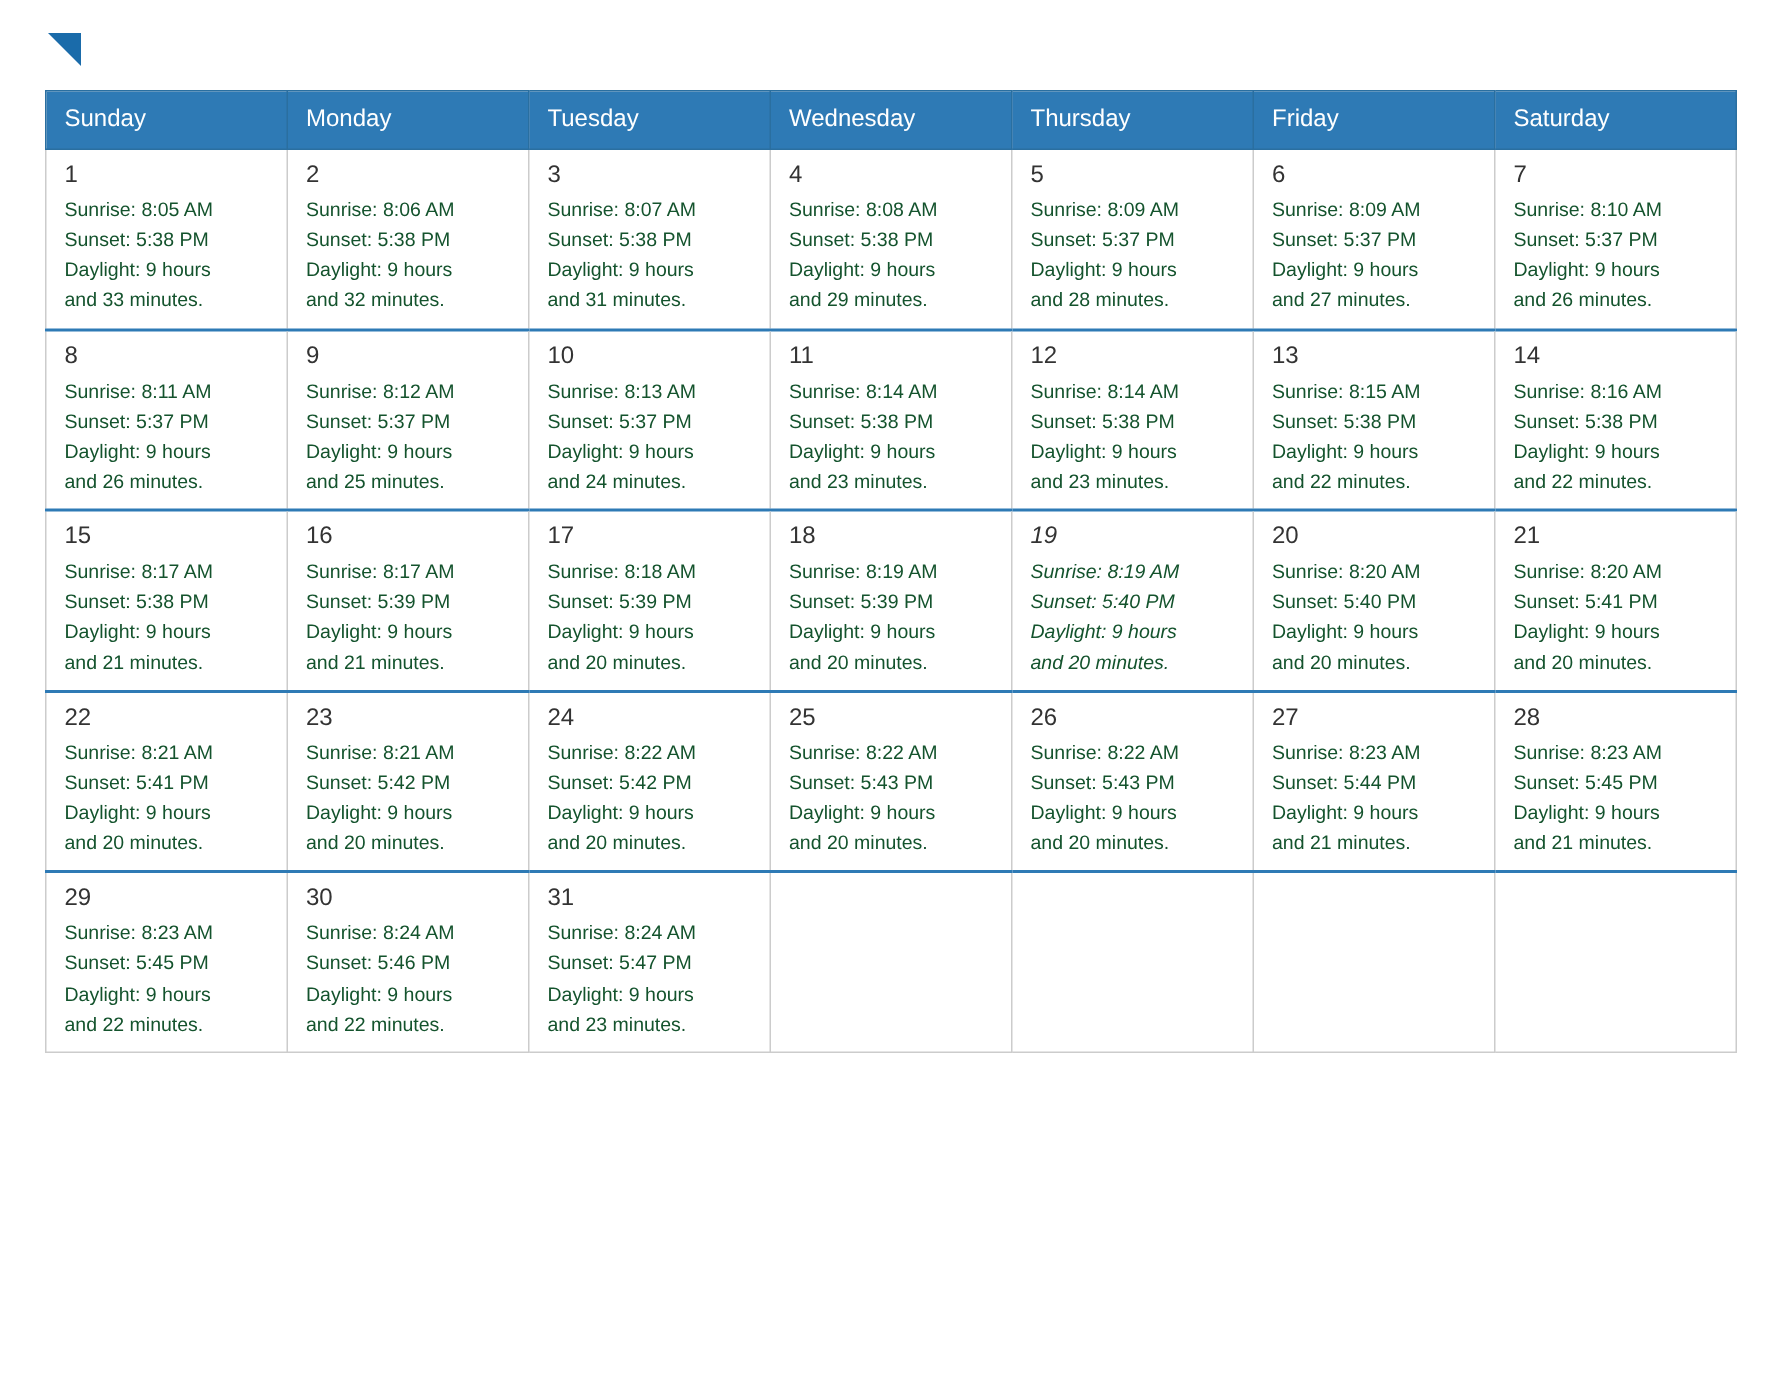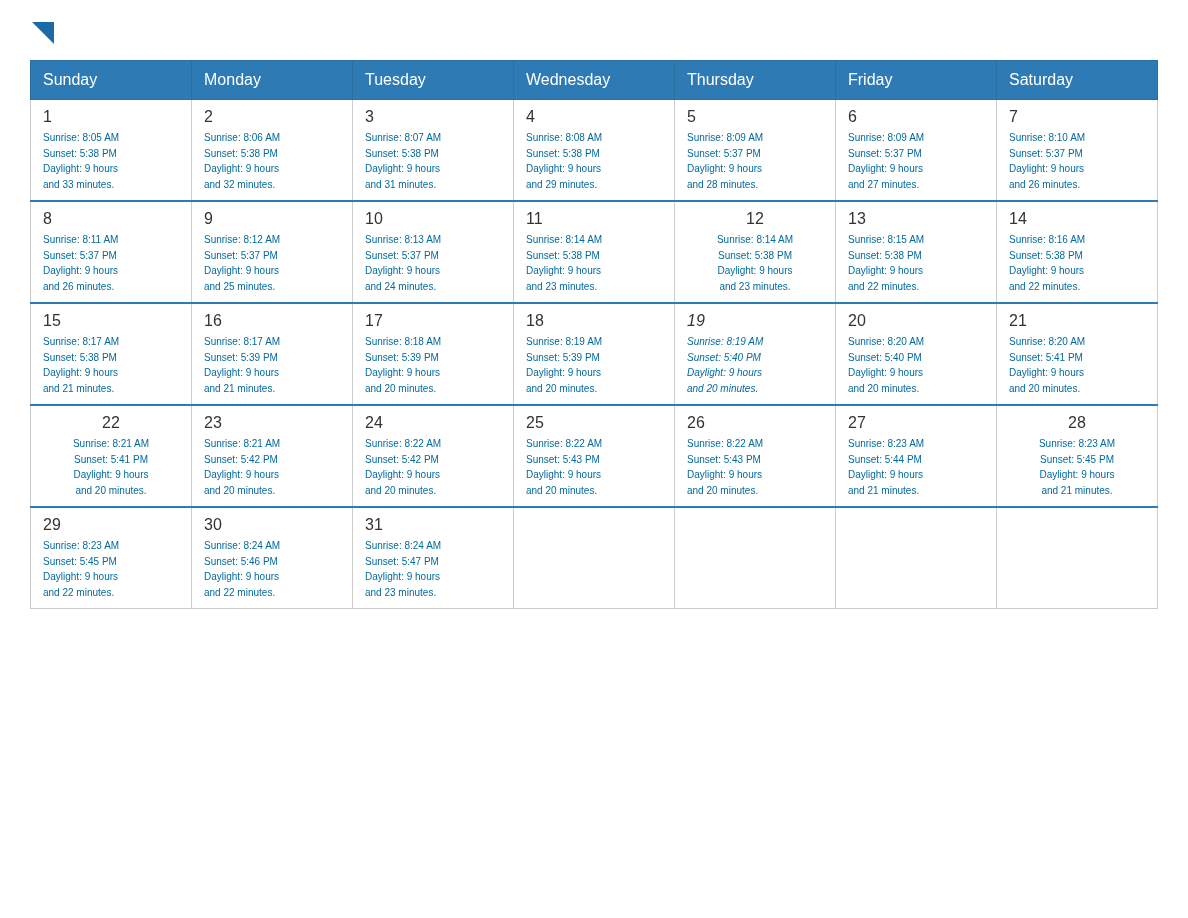--- a/index.html
+++ b/index.html
@@ -74,23 +74,23 @@
       min-height: 100px;
     }
     .day-number {
       font-size: 16px;
       font-weight: normal;
       color: #333;
       margin-bottom: 4px;
       display: block;
     }
     .day-info {
-      font-size: 10px;
+      font-size: 13px;
       line-height: 1.55;
-      color: #0369a1;
+      color: #14532d;
     }
     .empty-cell {
       background: #fff;
     }
     .calendar tr td {
       border-top: 2px solid #2e7ab5;
     }
     .calendar tr:first-child td {
       border-top: 1px solid #ccc;
     }
@@ -197,21 +197,21 @@
         <div class="day-info">
           Sunrise: 8:13 AM<br>Sunset: 5:37 PM<br>Daylight: 9 hours<br>and 24 minutes.
         </div>
       </td>
         <td style="border-top: 2px solid rgb(46, 122, 181);">
         <span class="day-number">11</span>
         <div class="day-info">
           Sunrise: 8:14 AM<br>Sunset: 5:38 PM<br>Daylight: 9 hours<br>and 23 minutes.
         </div>
       </td>
-        <td style="border-top: 2px solid rgb(46, 122, 181); text-align: center;">
+        <td style="border-top: 2px solid rgb(46, 122, 181);">
         <span class="day-number">12</span>
         <div class="day-info">
           Sunrise: 8:14 AM<br>Sunset: 5:38 PM<br>Daylight: 9 hours<br>and 23 minutes.
         </div>
       </td>
         <td style="border-top: 2px solid rgb(46, 122, 181);">
         <span class="day-number">13</span>
         <div class="day-info">
           Sunrise: 8:15 AM<br>Sunset: 5:38 PM<br>Daylight: 9 hours<br>and 22 minutes.
         </div>
@@ -261,21 +261,21 @@
         </div>
       </td>
         <td style="border-top: 2px solid rgb(46, 122, 181);">
         <span class="day-number">21</span>
         <div class="day-info">
           Sunrise: 8:20 AM<br>Sunset: 5:41 PM<br>Daylight: 9 hours<br>and 20 minutes.
         </div>
       </td>
       </tr>
       <tr class="row-separator">
-        <td style="border-top: 2px solid rgb(46, 122, 181); text-align: center;">
+        <td style="border-top: 2px solid rgb(46, 122, 181);">
         <span class="day-number">22</span>
         <div class="day-info">
           Sunrise: 8:21 AM<br>Sunset: 5:41 PM<br>Daylight: 9 hours<br>and 20 minutes.
         </div>
       </td>
         <td style="border-top: 2px solid rgb(46, 122, 181);">
         <span class="day-number">23</span>
         <div class="day-info">
           Sunrise: 8:21 AM<br>Sunset: 5:42 PM<br>Daylight: 9 hours<br>and 20 minutes.
         </div>
@@ -297,21 +297,21 @@
         <div class="day-info">
           Sunrise: 8:22 AM<br>Sunset: 5:43 PM<br>Daylight: 9 hours<br>and 20 minutes.
         </div>
       </td>
         <td style="border-top: 2px solid rgb(46, 122, 181);">
         <span class="day-number">27</span>
         <div class="day-info">
           Sunrise: 8:23 AM<br>Sunset: 5:44 PM<br>Daylight: 9 hours<br>and 21 minutes.
         </div>
       </td>
-        <td style="border-top: 2px solid rgb(46, 122, 181); text-align: center;">
+        <td style="border-top: 2px solid rgb(46, 122, 181);">
         <span class="day-number">28</span>
         <div class="day-info">
           Sunrise: 8:23 AM<br>Sunset: 5:45 PM<br>Daylight: 9 hours<br>and 21 minutes.
         </div>
       </td>
       </tr>
       <tr class="row-separator">
         <td style="border-top: 2px solid rgb(46, 122, 181);">
         <span class="day-number">29</span>
         <div class="day-info">

